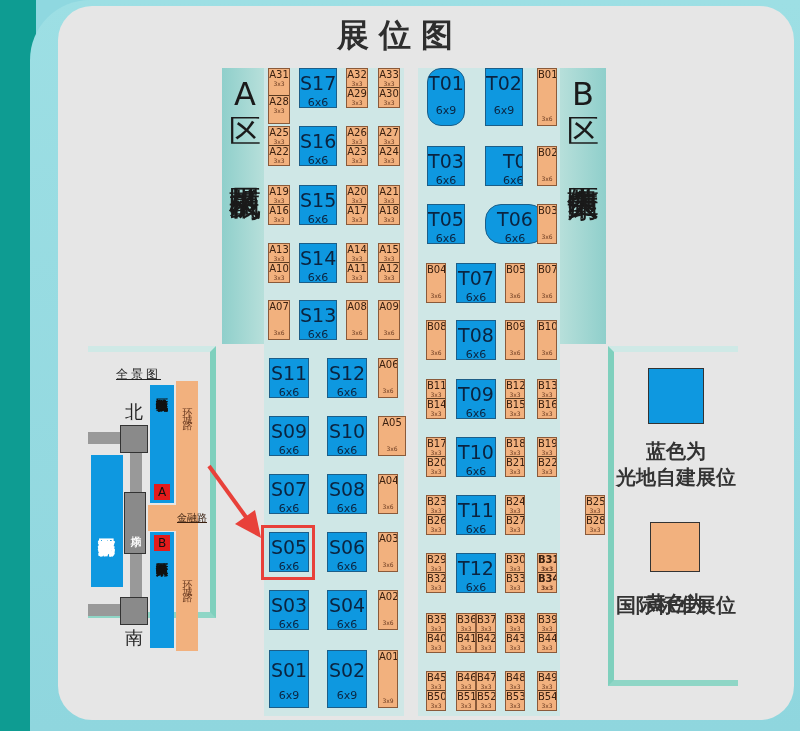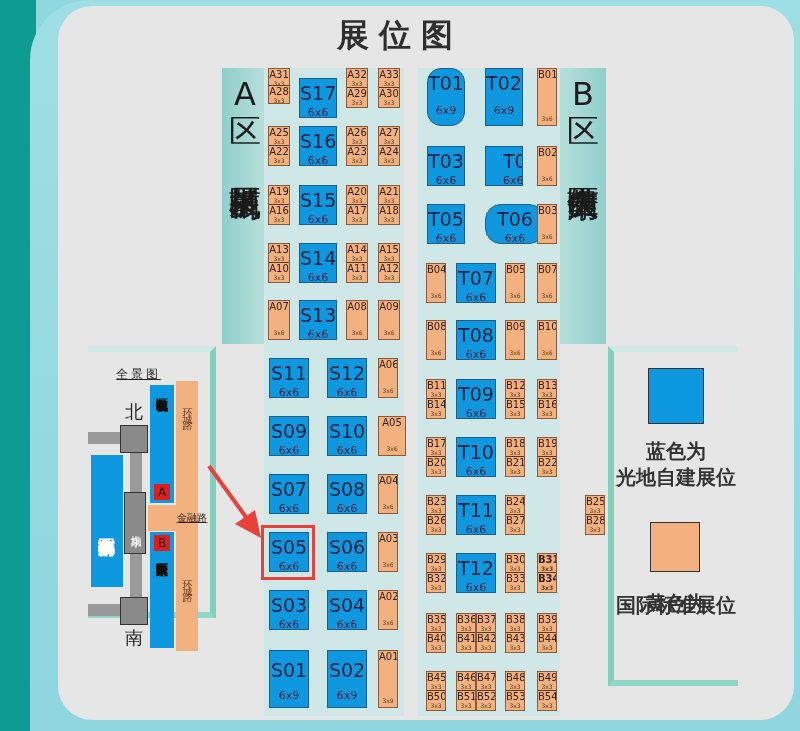--- a/index.html
+++ b/index.html
@@ -63,31 +63,31 @@
   <div>A</div>
   <div>区</div>
   <div class="vtext" style="margin:12px auto 0;">中药机械展区</div>
 </div>
 <div class="zone-label" style="left:558px;top:76px;">
   <div>B</div>
   <div>区</div>
   <div class="vtext" style="margin:12px auto 0;">中医药大健康</div>
 </div>
 
-<div class="booth orange" style="left:268px;top:68px;width:22px;height:36px;">
+<div class="booth orange" style="left:268px;top:68px;width:22px;height:56px;">
   <div class="half">
       <span class="code">A31</span>
       <span class="size">3x3</span>
     </div>
   <div class="half">
       <span class="code">A28</span>
       <span class="size">3x3</span>
     </div>
 </div>
-<div class="booth blue" style="left:299px;top:68px;width:38px;height:40px;margin-top:10px;">
+<div class="booth blue" style="left:299px;top:68px;width:38px;height:40px;">
     <span class="code">S17</span>
     <span class="size">6x6</span>
   </div>
 <div class="booth orange" style="left:346px;top:68px;width:22px;height:40px;">
   <div class="half">
       <span class="code">A32</span>
       <span class="size">3x3</span>
     </div>
   <div class="half">
       <span class="code">A29</span>

